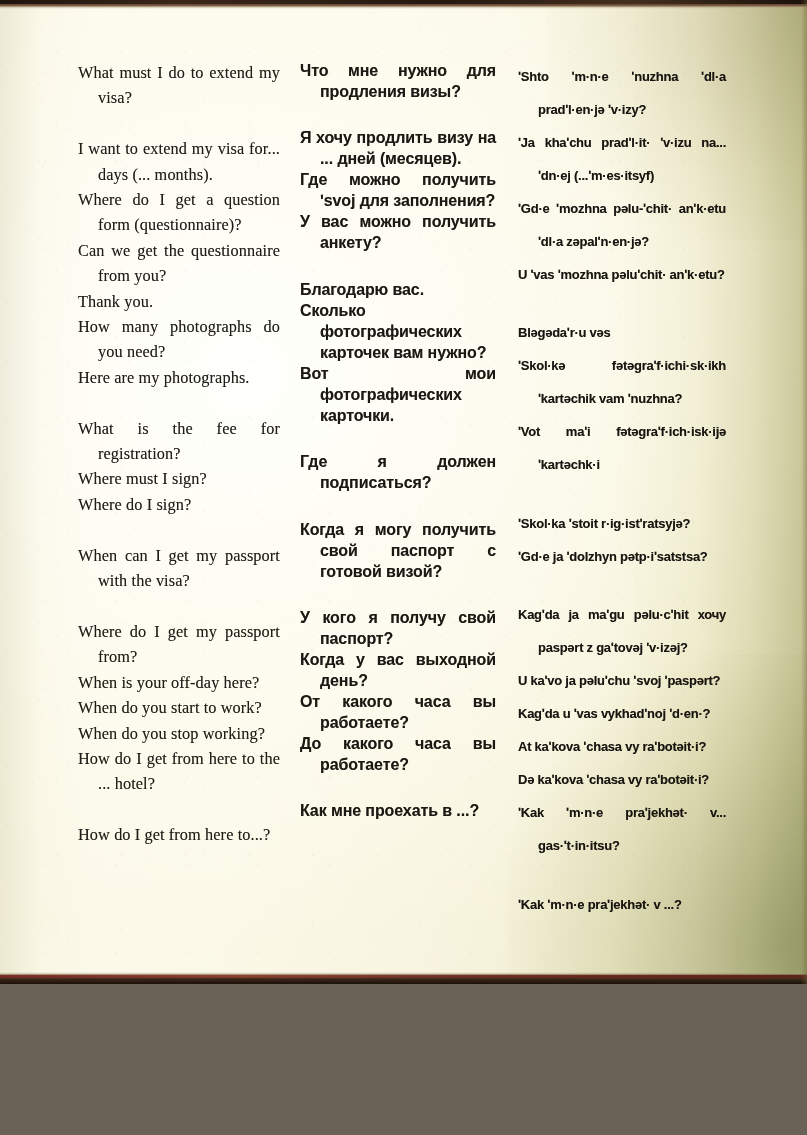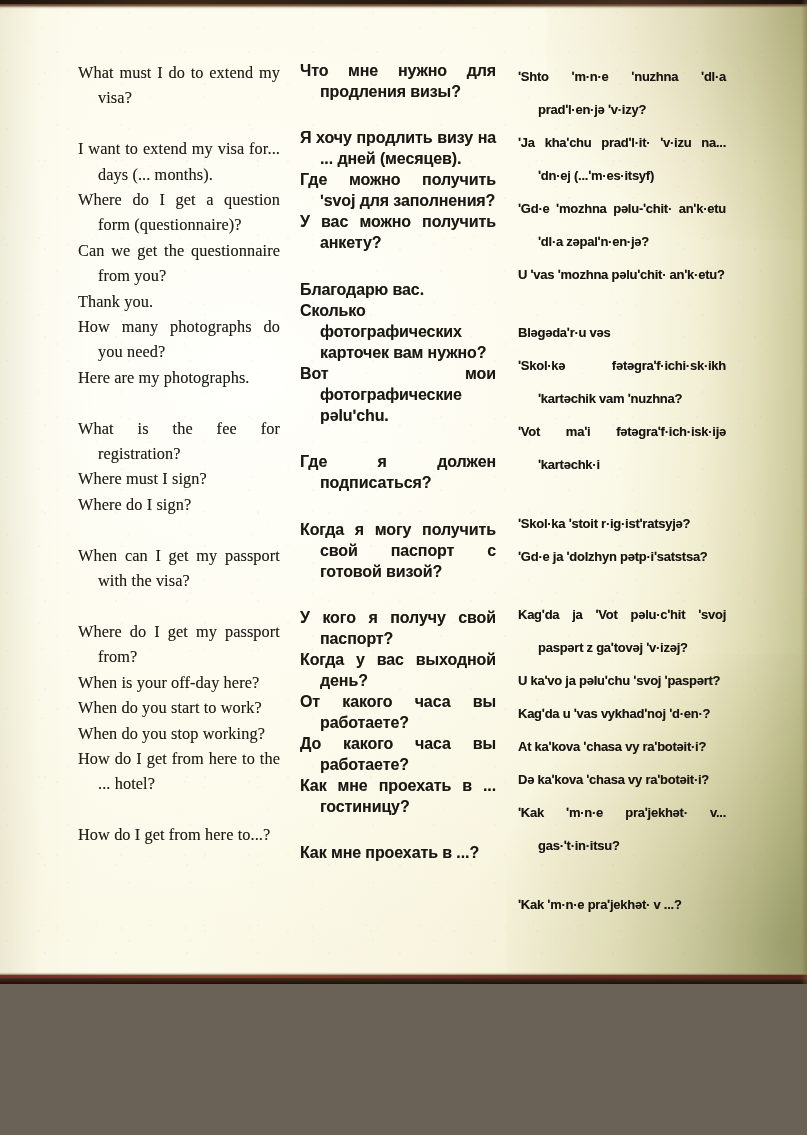--- a/index.html
+++ b/index.html
@@ -261,48 +261,47 @@
       </div>
     <div class="col col-ru">
         <p class="phrase">Что мне нужно для продления визы?</p>
         <div class="gap"></div>
         <p class="phrase">Я хочу продлить визу на ... дней (месяцев).</p>
         <p class="phrase">Где можно получить ʹsvoj для заполнения?</p>
         <p class="phrase">У вас можно получить анкету?</p>
         <div class="gap"></div>
         <p class="phrase">Благодарю вас.</p>
         <p class="phrase">Сколько фотографических карточек вам нужно?</p>
-        <p class="phrase">Вот мои фотографические pəluʹchu.</p>
+        <p class="phrase">Вот мои фотографических карточки.</p>
         <div class="gap"></div>
         <p class="phrase">Где я должен подписаться?</p>
         <div class="gap"></div>
         <p class="phrase">Когда я могу получить свой паспорт с готовой визой?</p>
         <div class="gap"></div>
         <p class="phrase">У кого я получу свой паспорт?</p>
         <p class="phrase">Когда у вас выходной день?</p>
         <p class="phrase">От какого часа вы работаете?</p>
         <p class="phrase">До какого часа вы работаете?</p>
-        <p class="phrase">Как мне проехать в ... гостиницу?</p>
         <div class="gap"></div>
         <p class="phrase">Как мне проехать в ...?</p>
       </div>
     <div class="col col-tr">
         <p class="phrase">ʹShto ʹm·n·e ʹnuzhna ʹdl·a pradʹl·en·jə ʹv·izy?</p>
         <p class="phrase">ʹJa khaʹchu pradʹl·it· ʹv·izu na... ʹdn·ej (...ʹm·es·itsyf)</p>
         <p class="phrase">ʹGd·e ʹmozhna pəlu-ʹchit· anʹk·etu ʹdl·a zəpalʹn·en·jə?</p>
         <p class="phrase">U ʹvas ʹmozhna pəluʹchit· anʹk·etu?</p>
         <div class="gap"></div>
         <p class="phrase">Bləgədaʹr·u vəs</p>
         <p class="phrase">ʹSkol·kə fətəgraʹf·ichi·sk·ikh ʹkartəchik vam ʹnuzhna?</p>
         <p class="phrase">ʹVot maʹi fətəgraʹf·ich·isk·ijə ʹkartəchk·i</p>
         <div class="gap"></div>
         <p class="phrase">ʹSkol·ka ʹstoit r·ig·istʹratsyjə?</p>
         <p class="phrase">ʹGd·e ja ʹdolzhyn pətp·iʹsatstsa?</p>
         <div class="gap"></div>
-        <p class="phrase">Kagʹda ja ʹVot pəlu·cʹhit ʹsvoj paspərt z gaʹtovəj ʹv·izəj?</p>
+        <p class="phrase">Kagʹda ja maʹgu pəlu·cʹhit хочу paspərt z gaʹtovəj ʹv·izəj?</p>
         <p class="phrase">U kaʹvo ja pəluʹchu ʹsvoj ʹpaspərt?</p>
         <p class="phrase">Kagʹda u ʹvas vykhadʹnoj ʹd·en·?</p>
         <p class="phrase">At kaʹkova ʹchasa vy raʹbotəit·i?</p>
         <p class="phrase">Də kaʹkova ʹchasa vy raʹbotəit·i?</p>
         <p class="phrase">ʹKak ʹm·n·e praʹjekhət· v... gas·ʹt·in·itsu?</p>
         <div class="gap"></div>
         <p class="phrase">ʹKak ʹm·n·e praʹjekhət· v ...?</p>
       </div>
 
   </div>

